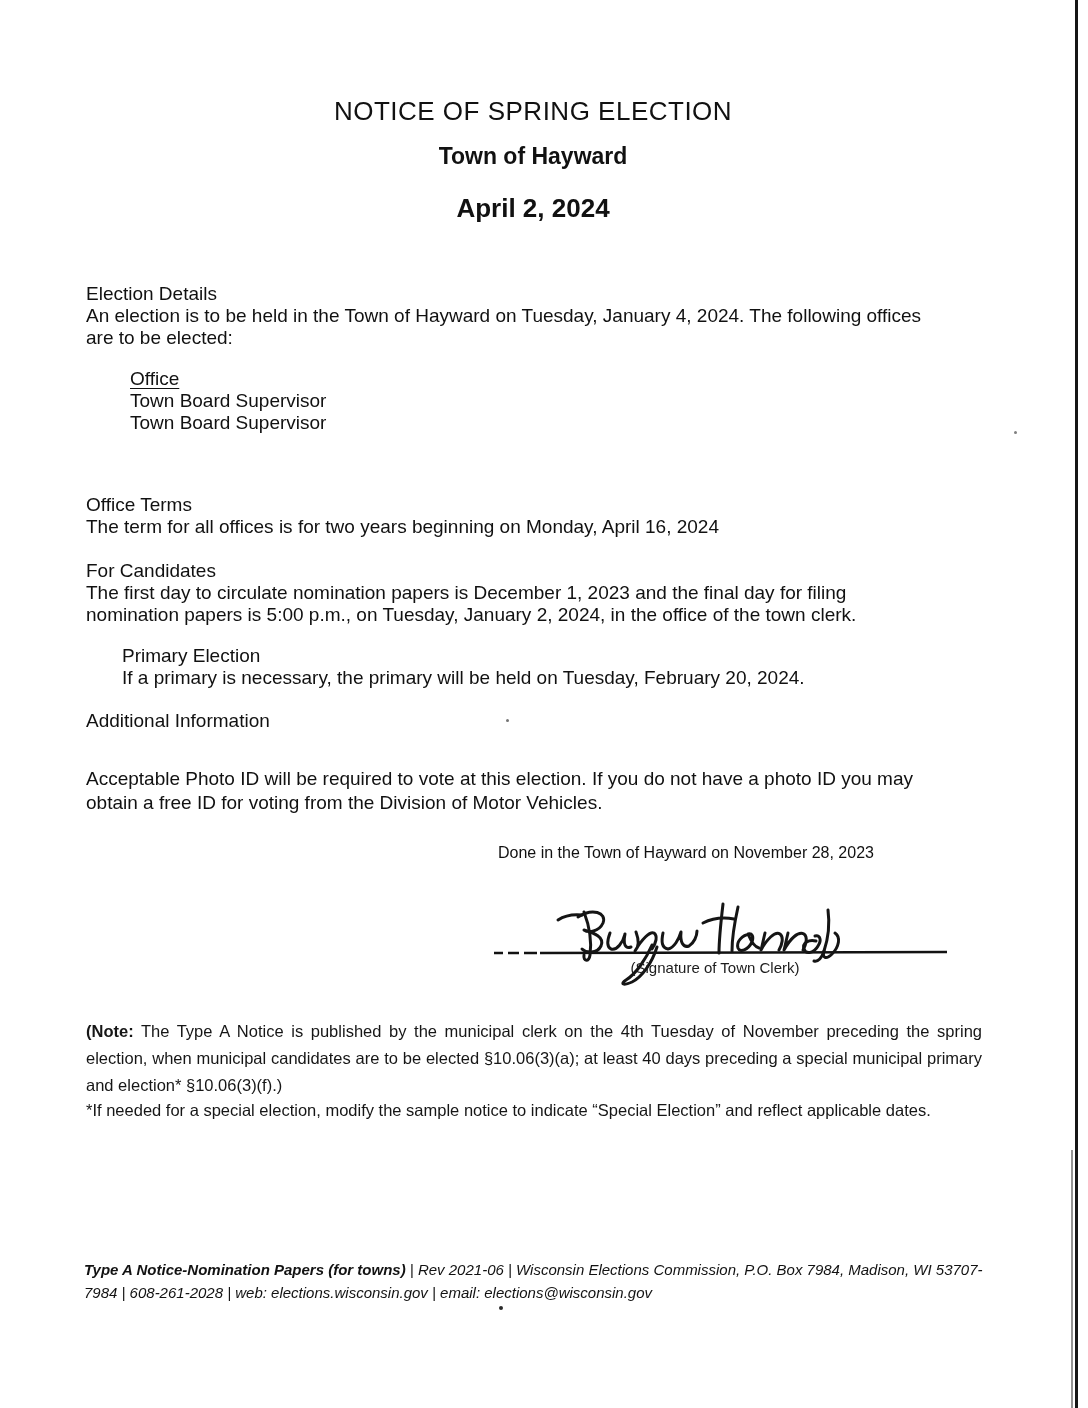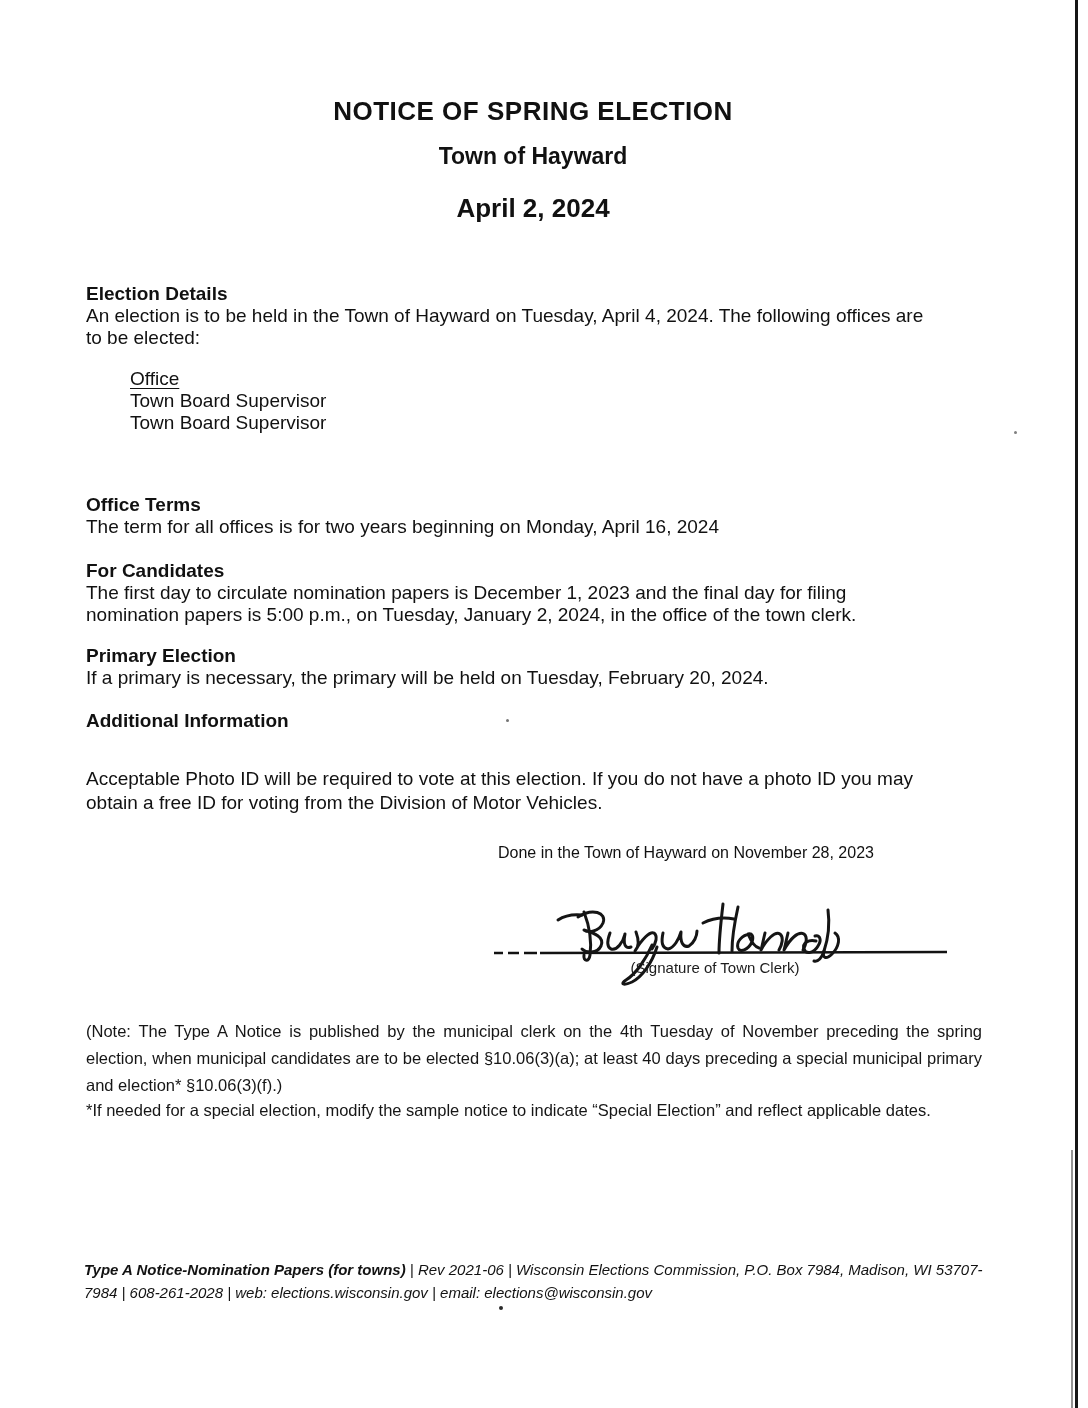--- a/index.html
+++ b/index.html
@@ -14,54 +14,54 @@
     background: #ffffff;
     font-family: "Liberation Sans", sans-serif;
     color: #111111;
     overflow: hidden;
     margin: 0 auto;
   }
   .abs { position: absolute; }
   .center-text { text-align: center; }
   .doc-title {
     left: 86px; top: 96px; width: 894px;
-    font-size: 26px; font-weight: bold; letter-spacing: 0.5px;
+    font-size: 26px; font-weight: normal; letter-spacing: 0.5px;
   }
   .doc-subtitle {
     left: 86px; top: 143px; width: 894px;
     font-size: 23px; font-weight: bold;
   }
   .doc-date {
     left: 86px; top: 193px; width: 894px;
     font-size: 26px; font-weight: bold;
   }
   .section { left: 86px; width: 846px; font-size: 19px; line-height: 22px; }
-  .section .heading { font-weight: bold; }
+  .section .heading { font-weight: normal; }
   .sec-election-details { top: 283px; }
   .office-list { left: 130px; top: 368px; width: 400px; font-size: 19px; line-height: 22px; }
   .office-header { text-decoration: underline; text-underline-offset: 3px; }
   .sec-office-terms { top: 494px; }
   .sec-for-candidates { top: 560px; }
-  .sec-primary { top: 645px; }
+  .sec-primary { top: 645px; margin-left: 36px; }
   .sec-additional { top: 710px; }
   .sec-additional .body { line-height: 24px; padding-top: 3px; margin-top: 32px; }
   .done-block {
     left: 498px; top: 842px; width: 460px;
     font-size: 16px; line-height: 22px;
   }
   .signature-svg { left: 460px; top: 885px; width: 510px; height: 110px; }
   .signature-label {
     left: 545px; top: 959px; width: 340px;
     font-size: 15px; text-align: center; color: #1c1c1c;
   }
   .note-block {
     left: 86px; top: 1018px; width: 896px;
     font-size: 16.5px; line-height: 27px; text-align: justify; color: #161616;
   }
-  .note-prefix { font-weight: normal; }
+  .note-prefix { font-weight: bold; }
   .footnote {
     left: 86px; top: 1098px; width: 896px;
     font-size: 16.5px; line-height: 24px; color: #161616;
   }
   .footer-block {
     left: 84px; top: 1258px; width: 902px;
     font-size: 15px; line-height: 23px; color: #121212; font-style: italic;
   }
   .footer-bold { font-weight: bold; }
   .scan-line-right {
@@ -83,21 +83,21 @@
 <body>
 
 <div class="page">
 
   <div class="abs doc-title center-text">NOTICE OF SPRING ELECTION</div>
   <div class="abs doc-subtitle center-text">Town of Hayward</div>
   <div class="abs doc-date center-text">April 2, 2024</div>
 
   <div class="abs section sec-election-details">
     <div class="heading">Election Details</div>
-    <div class="body">An election is to be held in the Town of Hayward on Tuesday, April 4, 2024. The following offices are to be elected:</div>
+    <div class="body">An election is to be held in the Town of Hayward on Tuesday, January 4, 2024. The following offices are to be elected:</div>
   </div>
 
   <div class="abs office-list">
     <div class="office-header">Office</div>
     <div>Town Board Supervisor</div>
     <div>Town Board Supervisor</div>
   </div>
 
   <div class="abs section sec-office-terms">
     <div class="heading">Office Terms</div>

